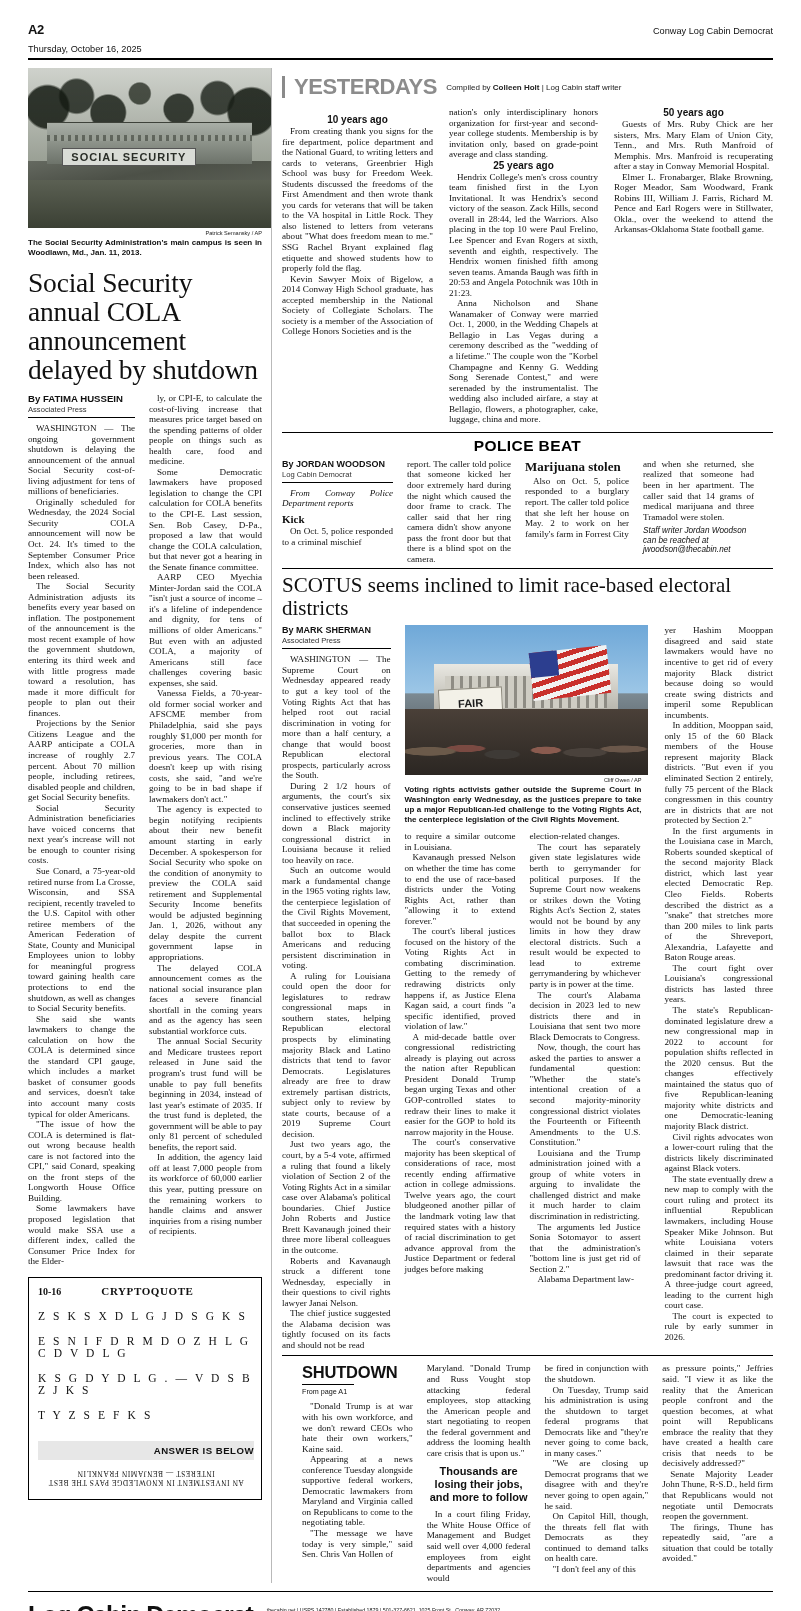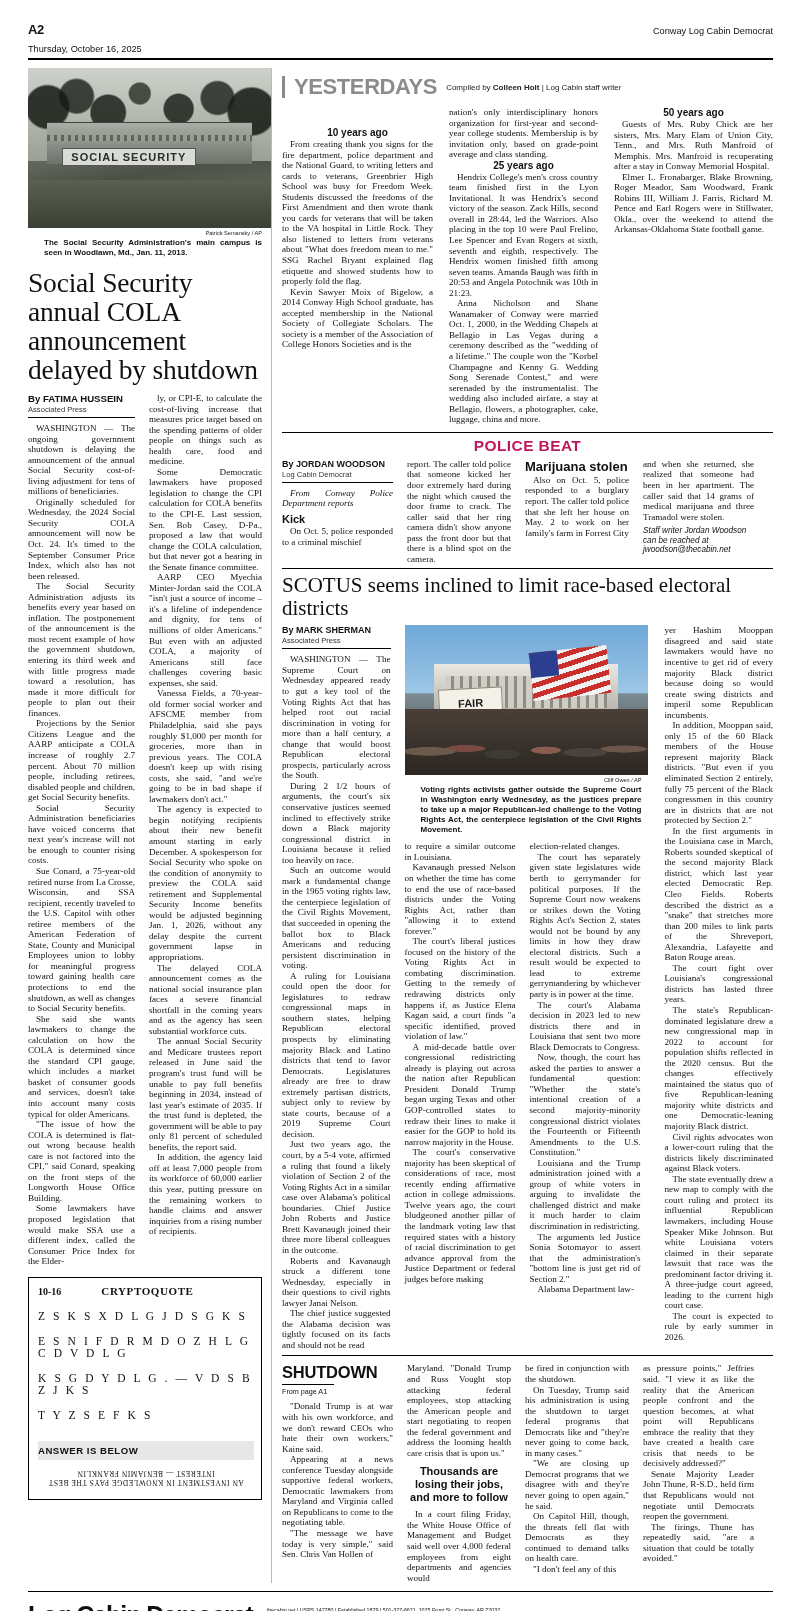--- a/index.html
+++ b/index.html
@@ -56,41 +56,41 @@
   .photo-ss .sign { position:absolute; left:14%; top:50%; width:55%; height:11%;
                     background:#d9dcd6; border:1px solid #555;
                     display:flex; align-items:center; justify-content:center;
                     font-family:"Liberation Sans", sans-serif; font-weight:bold;
                     font-size:11px; letter-spacing:1px; color:#2a2e28; }
   .photo-ss .grass{ position:absolute; left:0; bottom:0; width:100%; height:30%;
                     background:linear-gradient(180deg,#5b6053,#3b4034); }
   .credit { font-family:"Liberation Sans", sans-serif; font-size:5.6px; text-align:right;
             margin:2px 0 2px 0; color:#222; }
   .cutline { font-family:"Liberation Sans", sans-serif; font-size:8px; line-height:10px;
-             font-weight:bold; text-align:justify; margin:0 0 10px 16px; }
+             font-weight:bold; text-align:justify; margin:0 0 10px 0; }
   h1.hl-main { font-family:"Liberation Serif", serif; font-weight:normal;
                font-size:27.5px; line-height:29px; margin:0 0 9px 0; letter-spacing:-.2px; }
   .byline { font-family:"Liberation Sans", sans-serif; font-size:9.6px; font-weight:bold; margin:0; }
   .byline-org { font-family:"Liberation Sans", sans-serif; font-size:7.6px; margin:1px 0 3px 0; color:#333; }
   .byline-rule { border-top:1.4px solid #000; width:100%; margin:0 0 5px 0; }
 
   
   .flagwrap { display:flex; align-items:center; gap:9px; padding:6px 0 3px 0; }
   .flagbar { width:3px; height:22px; background:#8a8a8a; }
   .flag { font-family:"Liberation Sans", sans-serif; font-weight:bold;
           font-size:22px; color:#8c8c8c; letter-spacing:-.4px; }
   .flag-sub { font-family:"Liberation Sans", sans-serif; font-size:8px; color:#222; }
   .flag-sub b { font-weight:bold; }
   .flag-center { font-family:"Liberation Sans", sans-serif; font-weight:bold;
-                 font-size:15.5px; color:#be185d; text-align:center; letter-spacing:.4px;
+                 font-size:15.5px; color:#000000; text-align:center; letter-spacing:.4px;
                  padding:4px 0 4px 0; }
 
   .sub-hd { font-family:"Liberation Sans", sans-serif; font-weight:bold;
             font-size:10px; text-align:center; margin:7px 0 1px 0; }
-  .sub-hd-left { font-family:Liberation Sans, sans-serif; font-weight:bold;
+  .sub-hd-left { font-family:Liberation Serif, serif; font-weight:bold;
                  font-size:11px; margin:4px 0 1px 0; }
 
   h2.hl-sec { font-family:"Liberation Serif", serif; font-weight:normal;
               font-size:21px; line-height:23px; margin:5px 0 5px 0; }
 
   .ital-note { font-family:"Liberation Sans", sans-serif; font-style:italic;
                font-size:8.2px; line-height:9.6px; margin:4px 0 3px 0; }
 
   
   .photo-sc { width:243px; height:150px; position:relative; overflow:hidden;
@@ -119,21 +119,21 @@
      color:#1b1b1b; display:flex; flex-direction:column; align-items:center; justify-content:center; line-height:13px;}
 
   
   .cq-box { border:1.3px solid #000; padding:7px 7px 9px 9px; margin-top:10px; }
   .cq-head { display:flex; align-items:baseline; }
   .cq-date { font-family:"Liberation Serif", serif; font-weight:bold; font-size:10px; }
   .cq-title { font-family:"Liberation Serif", serif; font-weight:bold; font-size:11px;
               letter-spacing:.6px; margin-left:40px; }
   .cq-line { font-family:"Liberation Serif", serif; font-size:11.5px; letter-spacing:2.6px;
              margin:13px 0 0 0; }
-  .cq-ans-bar { background:#e7e7e7; text-align:left; font-family:"Liberation Sans", sans-serif;
+  .cq-ans-bar { background:#e7e7e7; text-align:right; font-family:"Liberation Sans", sans-serif;
                 font-weight:bold; font-size:9.6px; letter-spacing:.5px; padding:4px 0; margin-top:20px; }
   .cq-ans { font-family:"Liberation Serif", serif; font-size:7.3px; letter-spacing:.6px;
             transform:rotate(180deg); text-align:center; margin:9px 0 3px 0; line-height:9px; }
 
   
   .jump-hd { font-family:"Liberation Sans", sans-serif; font-weight:bold; font-size:16.5px;
              margin:0; letter-spacing:-.2px; }
   .jump-rule { border-top:1.3px solid #000; margin:2px 0 2px 0; width:52px; }
   .jump-from { font-family:"Liberation Sans", sans-serif; font-size:7.2px; margin:0 0 5px 0; }
   .deck { font-family:"Liberation Sans", sans-serif; font-weight:bold; font-size:11px;
@@ -230,21 +230,21 @@
 
       <div class="flagwrap">
         <div class="flagbar"></div>
         <div class="flag">YESTERDAYS</div>
         <div class="flag-sub">
           <span>Compiled by </span><b>Colleen Holt</b><span> | Log Cabin staff writer</span>
         </div>
       </div>
 
       <div class="cols" style="margin-top:4px;">
-        <div class="col" style="width:160px; padding-right:8px;margin-top:13px;">
+        <div class="col" style="width:160px; padding-right:8px;">
           <div class="sub-hd">10 years ago</div>
           <p class="body">From creating thank you signs for the fire department, police department and the National Guard, to writing letters and cards to veterans, Greenbrier High School was busy for Freedom Week. Students discussed the freedoms of the First Amendment and then wrote thank you cards for veterans that will be taken to the VA hospital in Little Rock. They also listened to letters from veterans about "What does freedom mean to me." SSG Rachel Bryant explained flag etiquette and showed students how to properly fold the flag.</p>
           <p class="body">Kevin Sawyer Moix of Bigelow, a 2014 Conway High School graduate, has accepted membership in the National Society of Collegiate Scholars. The society is a member of the Association of College Honors Societies and is the</p>
         </div>
         <div class="col" style="width:166px; padding:0 8px;">
           <p class="body" style="text-indent:0;">nation's only interdisciplinary honors organization for first-year and second-year college students. Membership is by invitation only, based on grade-point average and class standing.</p>
           <div class="sub-hd" style="margin-top:0;">25 years ago</div>
           <p class="body">Hendrix College's men's cross country team finished first in the Lyon Invitational. It was Hendrix's second victory of the season. Zack Hills, second overall in 28:44, led the Warriors. Also placing in the top 10 were Paul Frelino, Lee Spencer and Evan Rogers at sixth, seventh and eighth, respectively. The Hendrix women finished fifth among seven teams. Amanda Baugh was fifth in 20:53 and Angela Potochnik was 10th in 21:23.</p>
           <p class="body">Anna Nicholson and Shane Wanamaker of Conway were married Oct. 1, 2000, in the Wedding Chapels at Bellagio in Las Vegas during a ceremony described as the "wedding of a lifetime." The couple won the "Korbel Champagne and Kenny G. Wedding Song Serenade Contest," and were serenaded by the instrumentalist. The wedding also included airfare, a stay at Bellagio, flowers, a photographer, cake, luggage, china and more.</p>
         </div>
@@ -339,21 +339,21 @@
           <p class="body">The court fight over Louisiana's congressional districts has lasted three years.</p>
           <p class="body">The state's Republican-dominated legislature drew a new congressional map in 2022 to account for population shifts reflected in the 2020 census. But the changes effectively maintained the status quo of five Republican-leaning majority white districts and one Democratic-leaning majority Black district.</p>
           <p class="body">Civil rights advocates won a lower-court ruling that the districts likely discriminated against Black voters.</p>
           <p class="body">The state eventually drew a new map to comply with the court ruling and protect its influential Republican lawmakers, including House Speaker Mike Johnson. But white Louisiana voters claimed in their separate lawsuit that race was the predominant factor driving it. A three-judge court agreed, leading to the current high court case.</p>
           <p class="body">The court is expected to rule by early summer in 2026.</p>
         </div>
       </div>
 
       <div class="rule-thin" style="margin-top:5px;"></div>
 
-      <div class="cols" style="margin-top:7px;">
+      <div class="cols" style="margin-top:7px;margin-left:20px;">
         <div class="col" style="width:118px; padding-right:7px;">
           <div class="jump-hd">SHUTDOWN</div>
           <div class="jump-rule"></div>
           <div class="jump-from">From page A1</div>
           <p class="body">"Donald Trump is at war with his own workforce, and we don't reward CEOs who hate their own workers," Kaine said.</p>
           <p class="body">Appearing at a news conference Tuesday alongside supportive federal workers, Democratic lawmakers from Maryland and Virginia called on Republicans to come to the negotiating table.</p>
           <p class="body">"The message we have today is very simple," said Sen. Chris Van Hollen of</p>
         </div>
         <div class="col" style="width:118px; padding:0 7px;">
           <p class="body" style="text-indent:0;">Maryland. "Donald Trump and Russ Vought stop attacking federal employees, stop attacking the American people and start negotiating to reopen the federal government and address the looming health care crisis that is upon us."</p>

